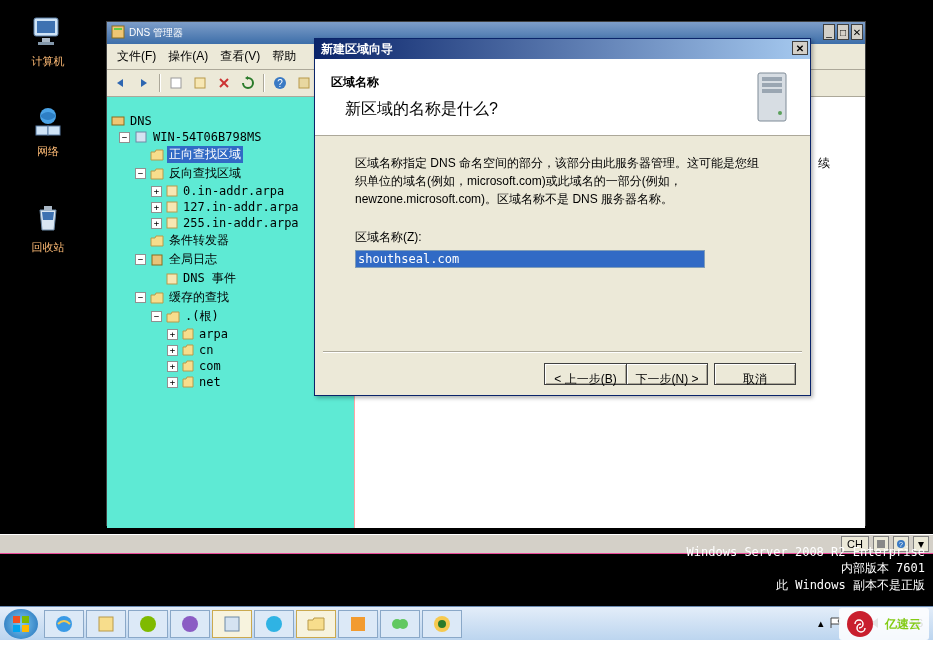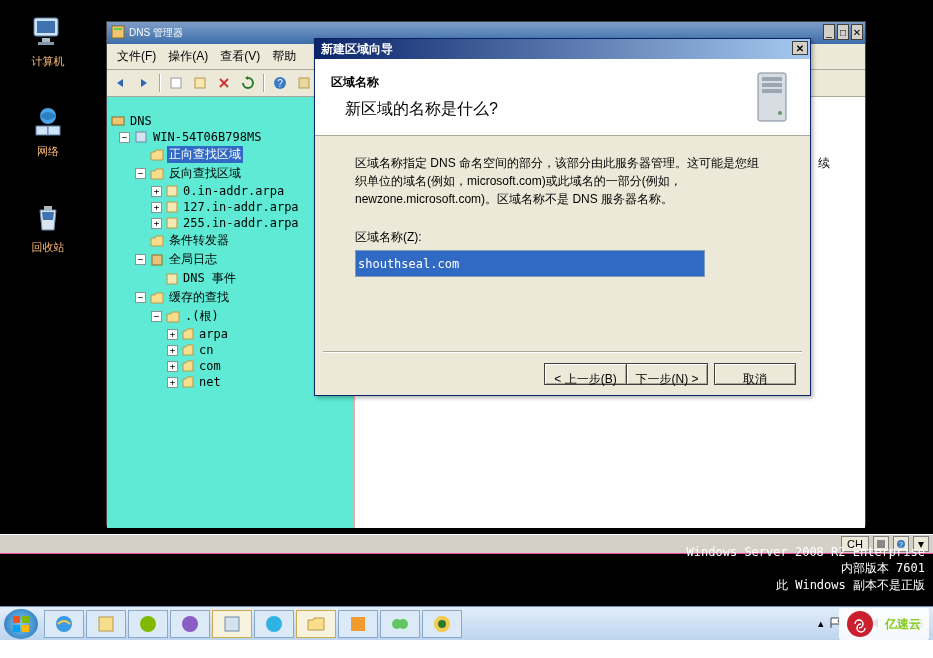--- a/index.html
+++ b/index.html
@@ -177,21 +177,21 @@
     }
     .wizard-body {
       padding: 18px 40px;
       font-size: 12px;
       line-height: 1.5;
     }
     .wizard-desc { margin-bottom: 20px; }
     .wizard-field-label { margin-bottom: 4px; }
     .wizard-input {
       width: 350px;
-      height: 27px;
+      height: 18px;
       border: 1px solid #7f9db9;
       font-size: 12px;
       font-family: "宋体", SimSun, monospace;
       padding: 1px 2px;
     }
     .wizard-input.sel {
       background: #316ac5; color: #fff;
     }
     .wizard-footer {
       position: absolute;

